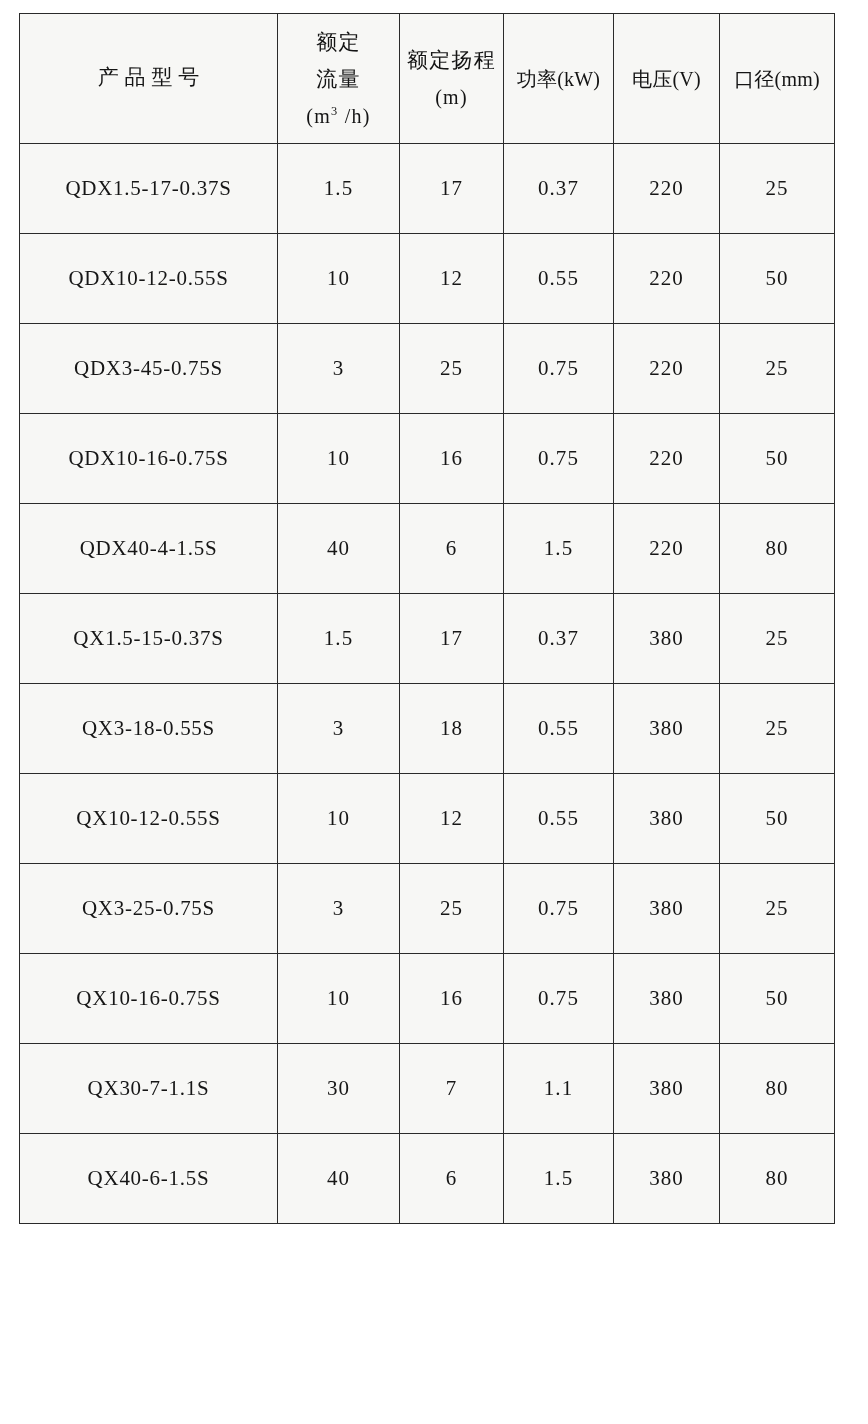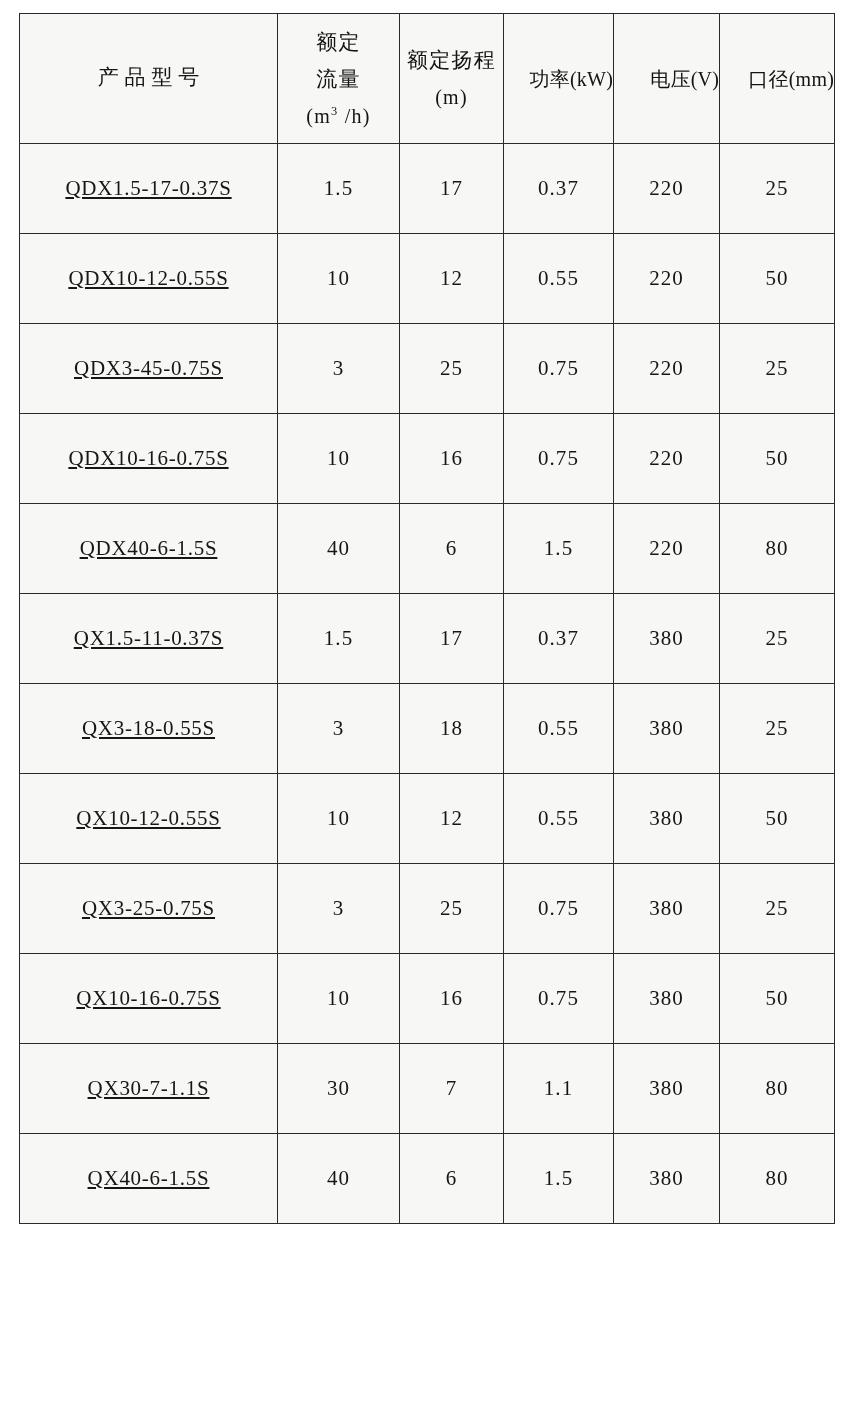--- a/index.html
+++ b/index.html
@@ -56,34 +56,34 @@
   .hdr {
     font-size: 21px;
     line-height: 1.0;
     letter-spacing: 0.06em;
     color: #141414;
     padding: 4px 2px;
   }
   .hdr .ln { display: block; white-space: nowrap; }
   .hdr .ln + .ln { margin-top: 16px; }
   .hdr-model { letter-spacing: 0.28em; text-indent: 0.28em; font-family: Liberation Mono, monospace; }
-  .hdr-1line { white-space: nowrap; font-size: 20px; letter-spacing: 0.01em; text-align: right; }
+  .hdr-1line { white-space: nowrap; font-size: 20px; letter-spacing: 0.01em; }
   .hdr-unit  { font-size: 20px; }
   sup { font-size: 0.62em; vertical-align: super; line-height: 0; }
 
   
   tbody tr { height: 90px; }
 
   .cell {
     font-size: 21px;
     line-height: 1.1;
     color: #161616;
     white-space: nowrap;
   }
-  .cell-model { letter-spacing: 0.035em; text-decoration: underline; }
+  .cell-model { letter-spacing: 0.035em; }
   .cell-num   { letter-spacing: 0.05em; }
 </style>
 </head>
 <body>
 
 <div class="page">
 
   <table class="spec-table">
     <colgroup>
       <col class="c-model">
@@ -147,29 +147,29 @@
         </tr>
         <tr>
           <td class="cell cell-model">QDX10-16-0.75S</td>
           <td class="cell cell-num">10</td>
           <td class="cell cell-num">16</td>
           <td class="cell cell-num">0.75</td>
           <td class="cell cell-num">220</td>
           <td class="cell cell-num">50</td>
         </tr>
         <tr>
-          <td class="cell cell-model">QDX40-6-1.5S</td>
+          <td class="cell cell-model">QDX40-4-1.5S</td>
           <td class="cell cell-num">40</td>
           <td class="cell cell-num">6</td>
           <td class="cell cell-num">1.5</td>
           <td class="cell cell-num">220</td>
           <td class="cell cell-num">80</td>
         </tr>
         <tr>
-          <td class="cell cell-model">QX1.5-11-0.37S</td>
+          <td class="cell cell-model">QX1.5-15-0.37S</td>
           <td class="cell cell-num">1.5</td>
           <td class="cell cell-num">17</td>
           <td class="cell cell-num">0.37</td>
           <td class="cell cell-num">380</td>
           <td class="cell cell-num">25</td>
         </tr>
         <tr>
           <td class="cell cell-model">QX3-18-0.55S</td>
           <td class="cell cell-num">3</td>
           <td class="cell cell-num">18</td>

